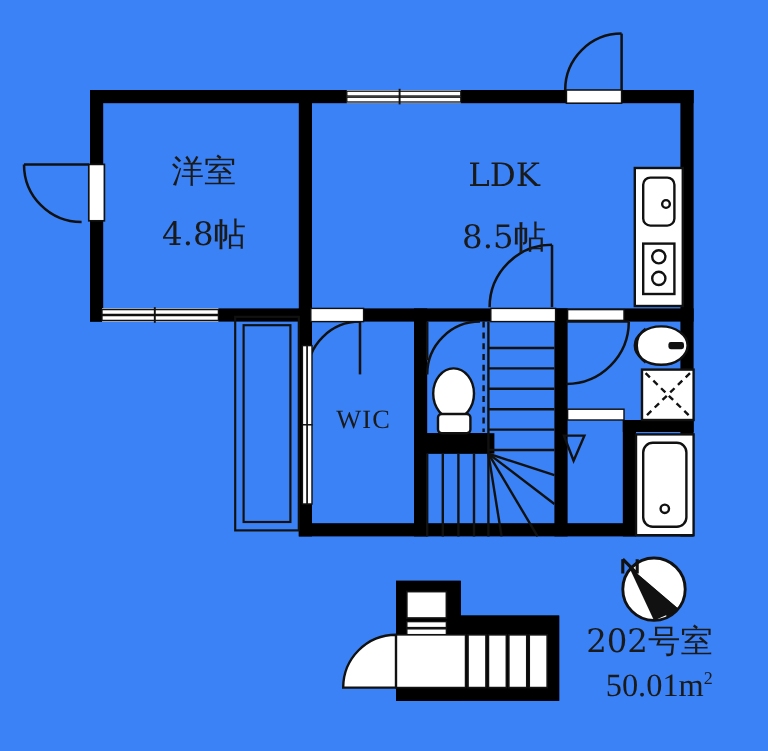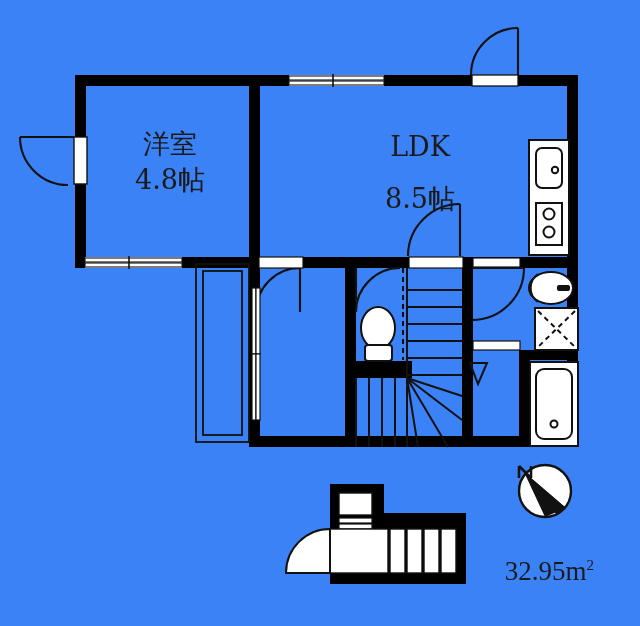--- a/index.html
+++ b/index.html
@@ -2,21 +2,21 @@
 <html><head>
 <meta charset="utf-8">
 <style>
   html,body{margin:0;padding:0;background:#ffffff;}
   body{width:640px;height:626px;font-family:"Liberation Serif",serif;}
   #plan{position:relative;width:640px;height:626px;overflow:hidden;background:#3b82f6;}
   #plan svg{position:absolute;left:0;top:0;}
   .lbl{position:absolute;color:#1a1a1a;text-align:center;line-height:1.18;font-family:"Liberation Serif",serif;white-space:nowrap;}
   .lbl-jp{font-family:"DejaVu Serif","Liberation Serif",serif;}
   #room-washitsu{left:95px;top:128px;width:150px;font-size:27px;}
-  #room-washitsu .sz{font-size:27px;display:block;margin-top:4px;}
+  #room-washitsu .sz{font-size:27px;display:block;margin-top:20px;}
   #room-ldk{left:355px;top:131px;width:130px;font-size:27px;text-align:center;}
   #room-ldk .sz{font-size:27px;display:block;margin-top:20px;}
   #room-wic{left:258px;top:337px;width:90px;font-size:22px;letter-spacing:1px;}
   #unit-no{right:46px;top:519px;font-size:27px;}
   #unit-area{right:46px;top:556px;font-size:27px;}
   .sup{font-size:15px;vertical-align:super;}
 </style>
 </head>
 <body>
 
@@ -211,19 +211,21 @@
   <div class="lbl lbl-jp" id="room-washitsu">
     <span>洋室</span>
     <span class="sz">4.8帖</span>
   </div>
 
   <div class="lbl lbl-jp" id="room-ldk">
     <span>LDK</span>
     <span class="sz">8.5帖</span>
   </div>
 
-
+  <div class="lbl" id="room-wic">WIC</div>
+
+  <div class="lbl lbl-jp" id="unit-no">202号室</div>
 
   <div class="lbl" id="unit-area">
-    <span>32.95</span><span>m</span><span class="sup">2</span>
+    <span>50.01</span><span>m</span><span class="sup">2</span>
   </div>
 
 </div>
 
 </body></html>

